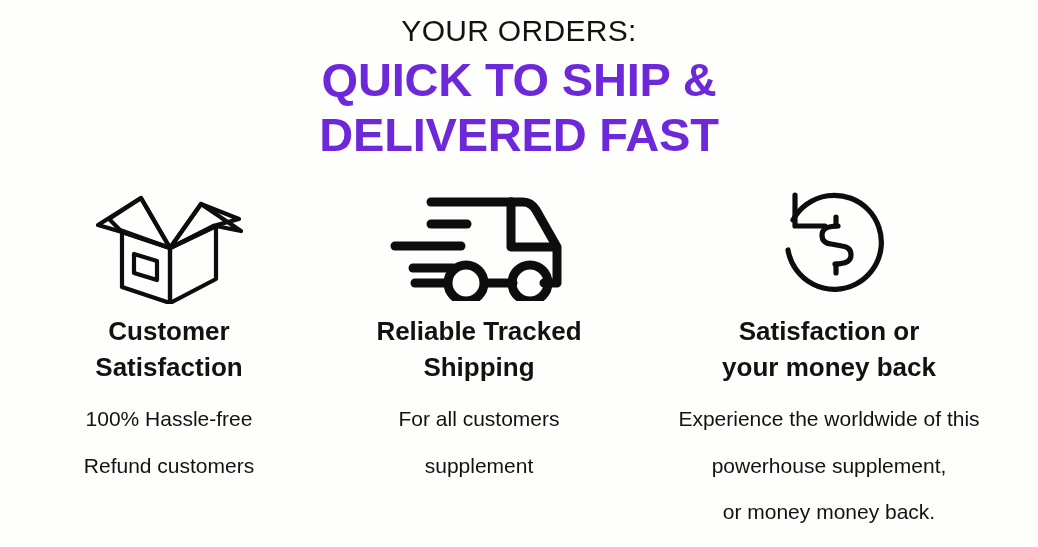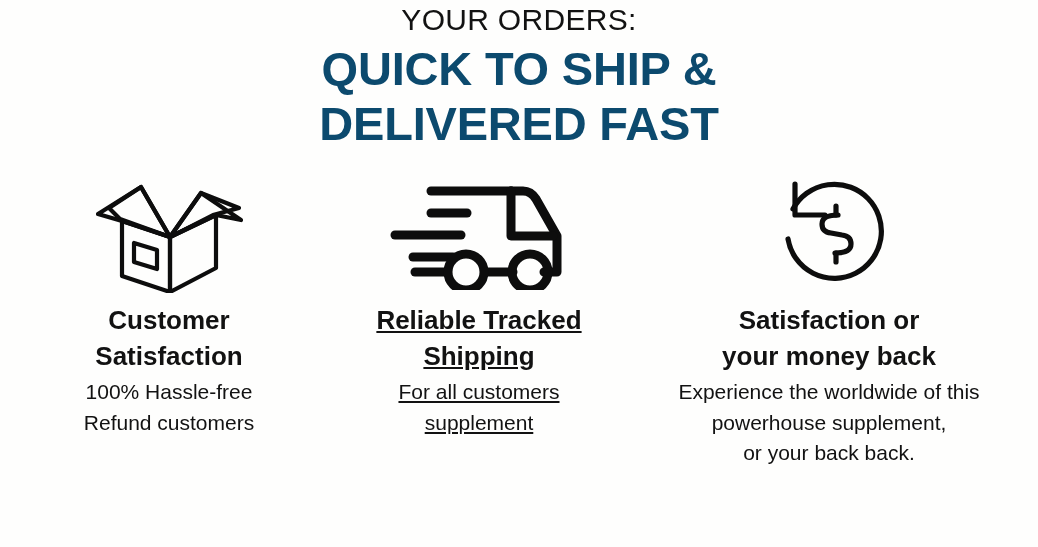--- a/index.html
+++ b/index.html
@@ -24,36 +24,36 @@
     display: flex;
     flex-direction: column;
     align-items: center;
     box-sizing: border-box;
   }
 
   
   .heading-block {
     width: 100%;
     text-align: center;
-    padding-top: 3px;
+    padding-top: 14px;
   }
   .eyebrow {
     font-size: 30px;
     font-weight: 400;
     letter-spacing: 0.3px;
     line-height: 1.12;
     color: #121212;
     margin: 0;
   }
   .headline {
     font-size: 47px;
     font-weight: 700;
     letter-spacing: -0.2px;
     line-height: 1.18;
-    color: #0c4a6e;
+    color: #6d28d9;
     margin: 0;
     padding-top: 4px;
   }
   .headline-line { display: block; }
 
   
   .features {
     width: 1038px;
     display: flex;
     align-items: flex-start;
@@ -61,21 +61,21 @@
     padding-top: 22px;
     box-sizing: border-box;
   }
   .feature {
     display: flex;
     flex-direction: column;
     align-items: center;
     box-sizing: border-box;
   }
   .feature-1 { width: 320px; }
-  .feature-2 { width: 300px; text-decoration: underline; }
+  .feature-2 { width: 300px; }
   .feature-3 { width: 400px; justify-content: space-between; }
 
   .icon-wrap {
     height: 120px;
     display: flex;
     align-items: center;
     justify-content: center;
   }
   .icon-wrap svg { display: block; }
 
@@ -92,21 +92,21 @@
 
   .feature-desc {
     font-size: 21px;
     font-weight: 400;
     line-height: 1.45;
     text-align: center;
     color: #121212;
     margin: 0;
     padding-top: 2px;
   }
-  .feature-desc .dl { display: block; }
+  .feature-desc .dl { display: block; margin-top: 16px; }
 </style>
 </head>
 <body>
 
 <div class="banner">
 
   <div class="heading-block">
     <p class="eyebrow">YOUR ORDERS:</p>
     <h1 class="headline">
       <span class="headline-line">QUICK TO SHIP &amp;</span>
@@ -190,18 +190,18 @@
           <line x1="67" y1="78" x2="67" y2="87"></line>
         </svg>
       </div>
       <h2 class="feature-title">
         <span class="tl">Satisfaction or</span>
         <span class="tl">your money back</span>
       </h2>
       <p class="feature-desc">
         <span class="dl">Experience the worldwide of this</span>
         <span class="dl">powerhouse supplement,</span>
-        <span class="dl">or your back back.</span>
+        <span class="dl">or money money back.</span>
       </p>
     </div>
 
   </div>
 </div>
 
 </body></html>

